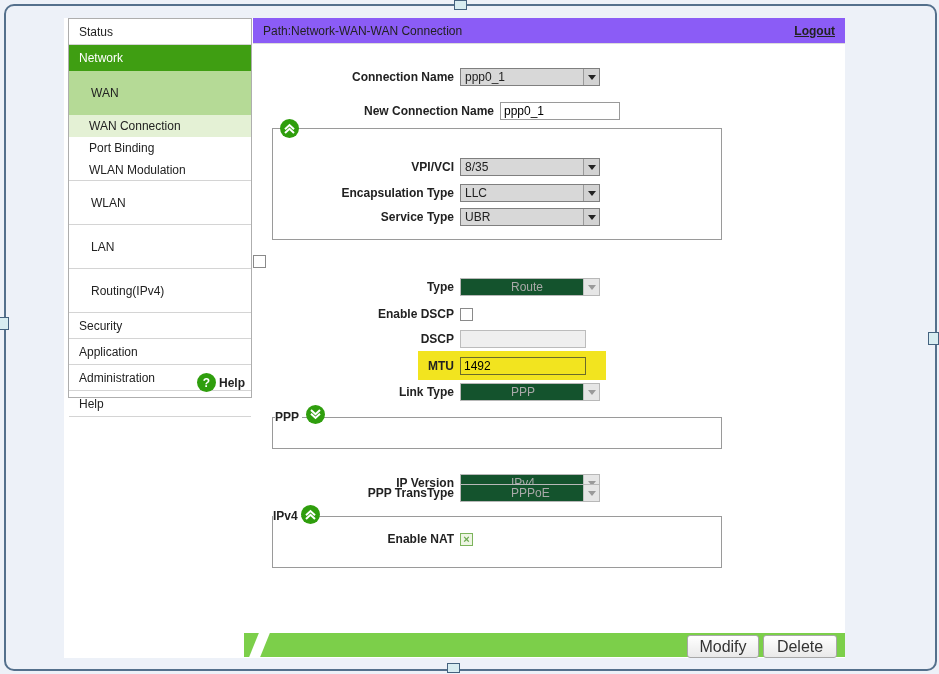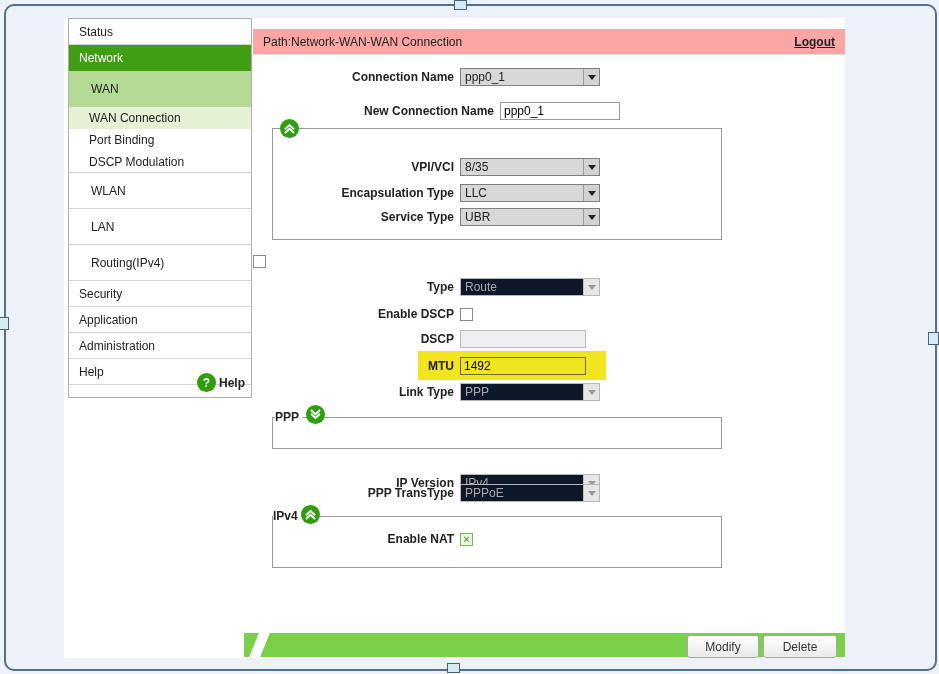--- a/index.html
+++ b/index.html
@@ -13,48 +13,48 @@
     border:2px solid #54708c;border-radius:10px;pointer-events:none;}
   .handle{position:absolute;width:13px;height:10px;background:#d7ecf1;
     border:1px solid #44627f;box-sizing:border-box;}
   
   .app{position:absolute;left:64px;top:18px;width:781px;height:640px;background:#fff;}
   
   .sidebar{position:absolute;left:4px;top:0;width:184px;height:380px;
     background:#fff;border:1px solid #aeaeae;box-sizing:border-box;}
   .nav{display:flex;align-items:center;box-sizing:border-box;cursor:pointer;}
   .nav.l0{height:26px;padding-left:10px;font-weight:400;}
-  .nav.l1{height:36px;padding-left:22px;}
+  .nav.l1{height:44px;padding-left:22px;}
   .nav.l2{height:22px;padding-left:20px;}
   .nav.sep{border-bottom:1px solid #d4d4d4;}
   .nav.sel-main{background:#3f9e12;color:#fff;}
   .nav.sel-sub{background:#b5da96;}
   .nav.sel-active{background:#e4f1d5;}
   .help-corner{position:absolute;right:6px;bottom:5px;display:flex;align-items:center;gap:3px;}
   .help-circle{width:19px;height:19px;border-radius:50%;background:#2f9e0d;color:#fff;
     font-weight:700;font-size:12px;display:flex;align-items:center;justify-content:center;}
   .help-text{font-weight:700;}
   
-  .pathbar{position:absolute;left:189px;top:11px;width:592px;height:26px;background:#fca5a5;
+  .pathbar{position:absolute;left:189px;top:0;width:592px;height:26px;background:#8b5cf6;
     display:flex;align-items:center;box-sizing:border-box;padding:0 10px;
     border-bottom:1px solid #dcdcdc;}
   .pathbar .path{flex:1;}
   .logout{font-weight:700;text-decoration:underline;color:#222;cursor:pointer;}
   
   .frow{position:absolute;left:189px;width:592px;height:18px;display:flex;align-items:center;}
   .flabel{width:207px;text-align:right;padding-right:6px;box-sizing:border-box;
     font-weight:600;white-space:nowrap;}
   .sel{display:flex;align-items:stretch;width:140px;height:18px;box-sizing:border-box;
     background:#d8d8d8;border:1px solid #7f7f7f;cursor:pointer;}
   .sel .sel-text{flex:1;padding:1px 4px;line-height:14px;overflow:hidden;white-space:nowrap;}
   .sel .sel-btn{width:15px;background:#d2d2d2;border-left:1px solid #9a9a9a;
     display:flex;align-items:center;justify-content:center;}
   .sel .arrow{width:0;height:0;border-left:4px solid transparent;border-right:4px solid transparent;
     border-top:5px solid #222;}
-  .sel.disabled{background:#0f172a;border-color:#b8b8b8;cursor:default;}
+  .sel.disabled{background:#14532d;border-color:#b8b8b8;cursor:default;padding-left:46px;}
   .sel.disabled .sel-text{color:#a9a9a9;}
   .sel.disabled .sel-btn{background:#e6e6e6;border-left-color:#c2c2c2;}
   .sel.disabled .arrow{border-top-color:#9a9a9a;}
   .txt{width:120px;height:18px;box-sizing:border-box;border:1px solid #9a9a9a;
     font-family:"Liberation Sans",sans-serif;font-size:12px;padding:1px 3px;background:#fff;color:#000;}
   .txt.disabled{background:#efefef;border-color:#bcbcbc;}
   .txt.wide{width:126px;}
   .txt.mtu{background:transparent;border-color:#6b6b2a;}
   .cb{width:13px;height:13px;box-sizing:border-box;border:1px solid #8a8a8a;background:#fff;
     display:flex;align-items:center;justify-content:center;cursor:pointer;}
@@ -64,40 +64,40 @@
   .gbox{position:absolute;border:1px solid #9a9a9a;background:transparent;box-sizing:border-box;}
   .gicon{position:absolute;width:19px;height:19px;}
   .gbox-label{position:absolute;font-weight:600;background:#fff;padding:0 3px 0 0;}
   .hl{position:absolute;background:#f2e41f;}
   
   .footbar{position:absolute;left:180px;top:615px;width:601px;height:24px;background:#7ccf4a;}
   .slash{position:absolute;left:10px;top:0;width:11px;height:24px;background:#fff;
     transform:skewX(-22deg);}
   .btn{position:absolute;top:2px;height:21px;width:70px;background:linear-gradient(#ffffff,#e9e9e9);
     border:1px solid #a8a8a8;border-radius:3px;font-family:"Liberation Sans",sans-serif;
-    font-size:12px;color:#333;display:flex;align-items:center;justify-content:center;cursor:pointer;}
+    font-size:16px;color:#333;display:flex;align-items:center;justify-content:center;cursor:pointer;}
 </style>
 </head>
 <body>
 
 <div class="sel-frame"></div>
 <div class="handle" style="left:454px;top:0px;"></div>
 <div class="handle" style="left:-2px;top:317px;width:11px;height:13px;"></div>
 <div class="handle" style="left:928px;top:332px;width:11px;height:13px;"></div>
 <div class="handle" style="left:447px;top:663px;"></div>
 
 <div class="app">
 
   <div class="sidebar">
     <div class="nav l0 sep">Status</div>
     <div class="nav l0 sel-main">Network</div>
     <div class="nav l1 sel-sub">WAN</div>
     <div class="nav l2 sel-active">WAN Connection</div>
     <div class="nav l2">Port Binding</div>
-    <div class="nav l2 sep">DSCP Modulation</div>
+    <div class="nav l2 sep">WLAN Modulation</div>
     <div class="nav l1 sep">WLAN</div>
     <div class="nav l1 sep">LAN</div>
     <div class="nav l1 sep">Routing(IPv4)</div>
     <div class="nav l0 sep">Security</div>
     <div class="nav l0 sep">Application</div>
     <div class="nav l0 sep">Administration</div>
     <div class="nav l0 sep">Help</div>
     <div class="help-corner">
       <span class="help-circle">?</span>
       <span class="help-text">Help</span>

